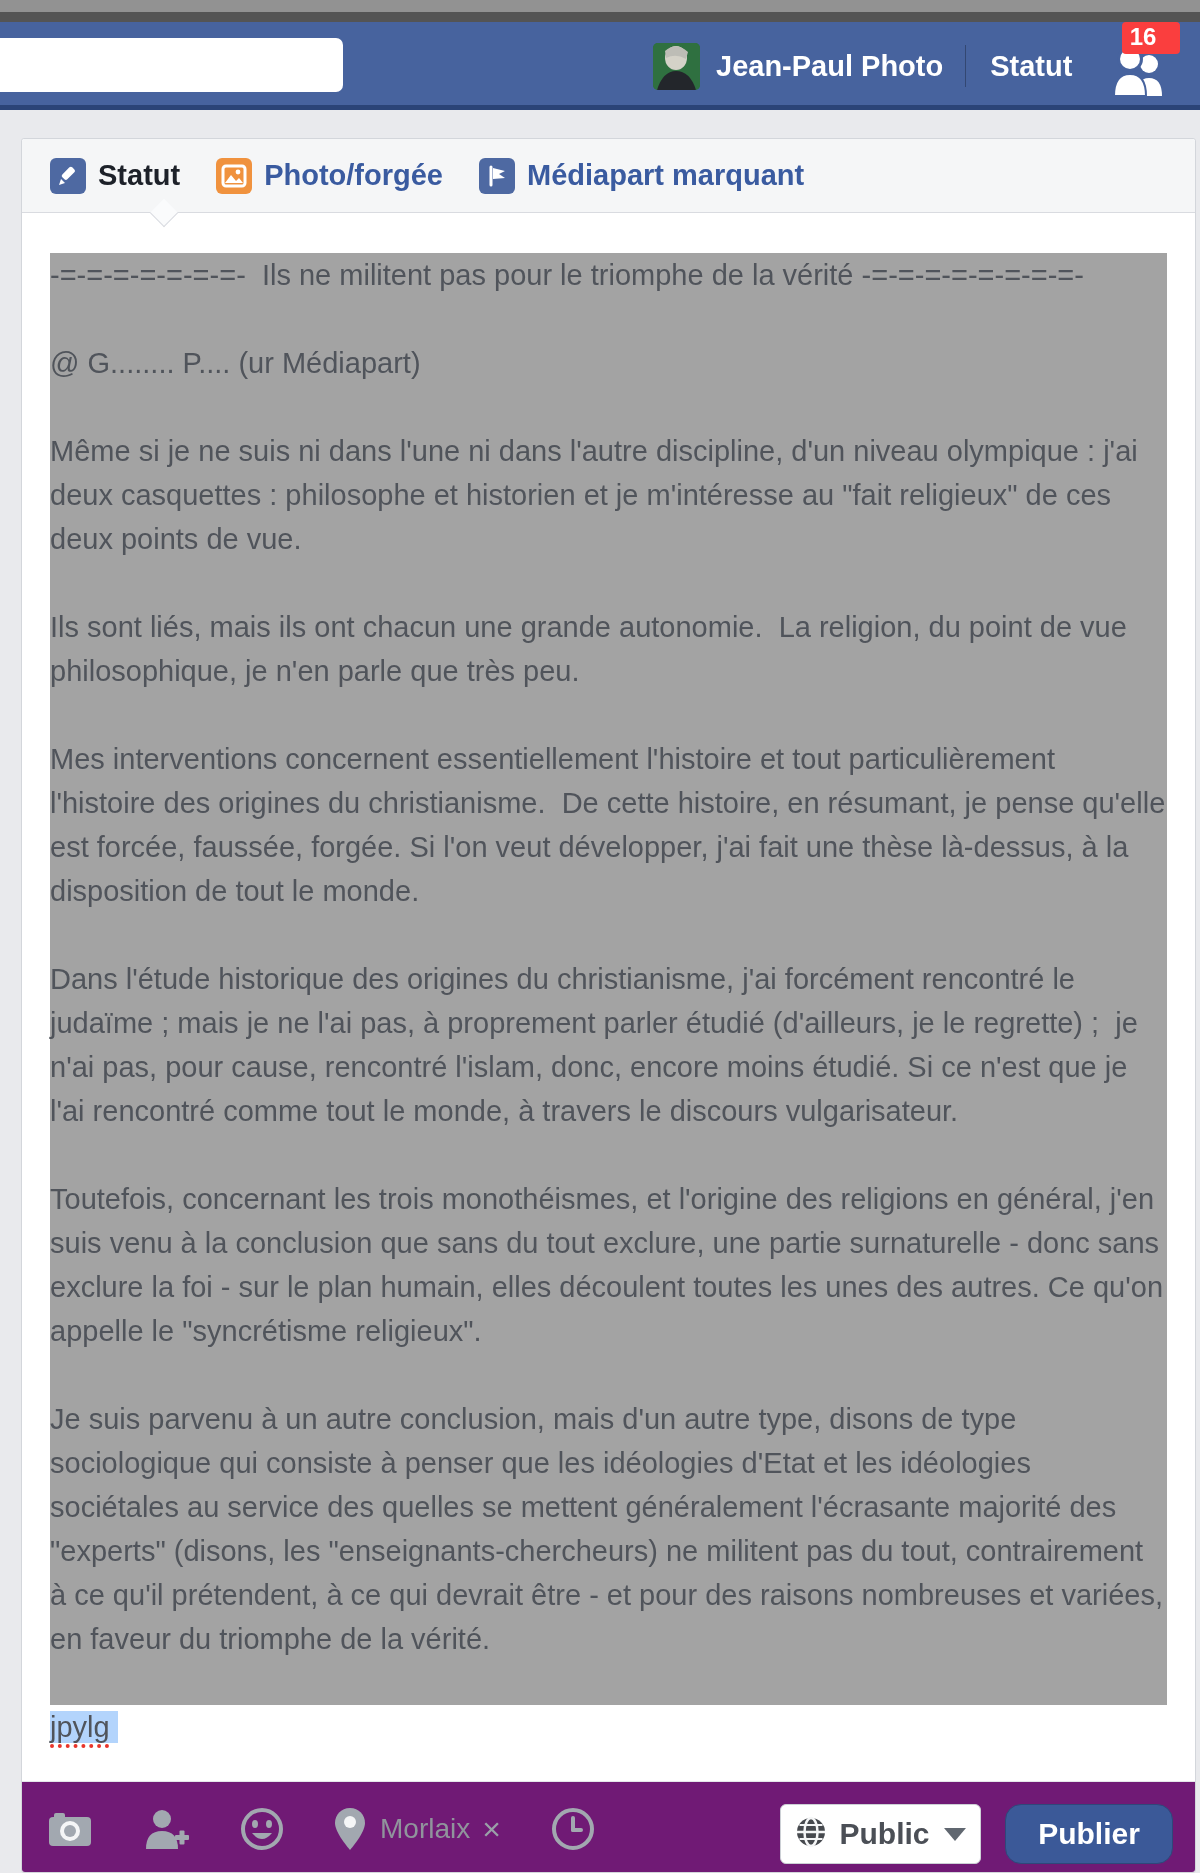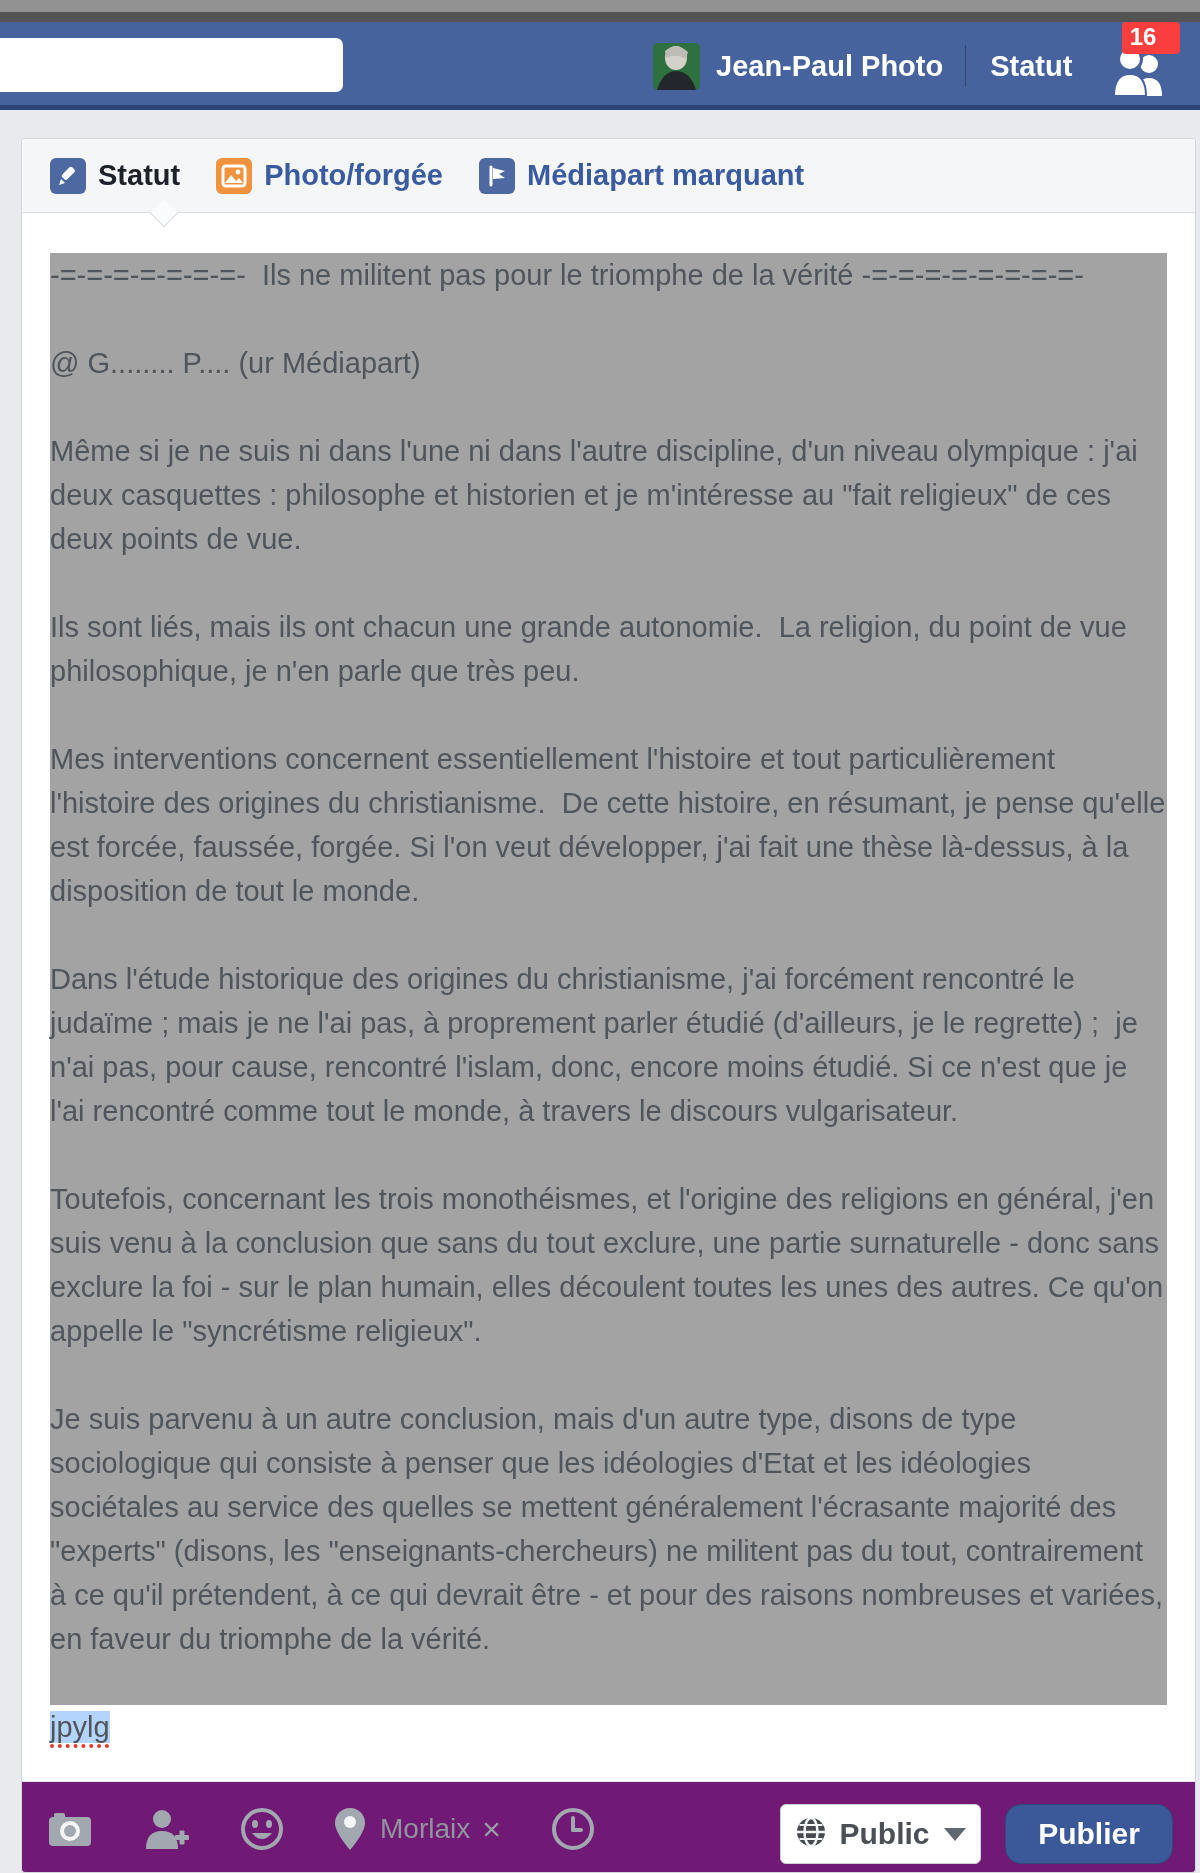--- a/index.html
+++ b/index.html
@@ -80,21 +80,21 @@
 
   .composer { padding:40px 28px 0 28px; }
   .composer-text { outline:none; }
   .selected-text {
     background:#a3a3a3; color:#50545b;
     font-size:29px; line-height:44px; white-space:pre-wrap;
     padding-bottom:44px;
   }
   .last-line { font-size:29px; line-height:44px; color:#50545b; }
   .misspelled {
-    background:#b3d4fc; padding-right:0;
+    background:#b3d4fc; padding-right:8px;
     text-decoration-line:underline;
     text-decoration-style:dotted;
     text-decoration-color:#e8352b;
     text-decoration-thickness:4px;
     text-underline-offset:7px;
   }
 
   
   .toolbar {
     position:absolute; left:0; right:0; top:1642px; bottom:0;

